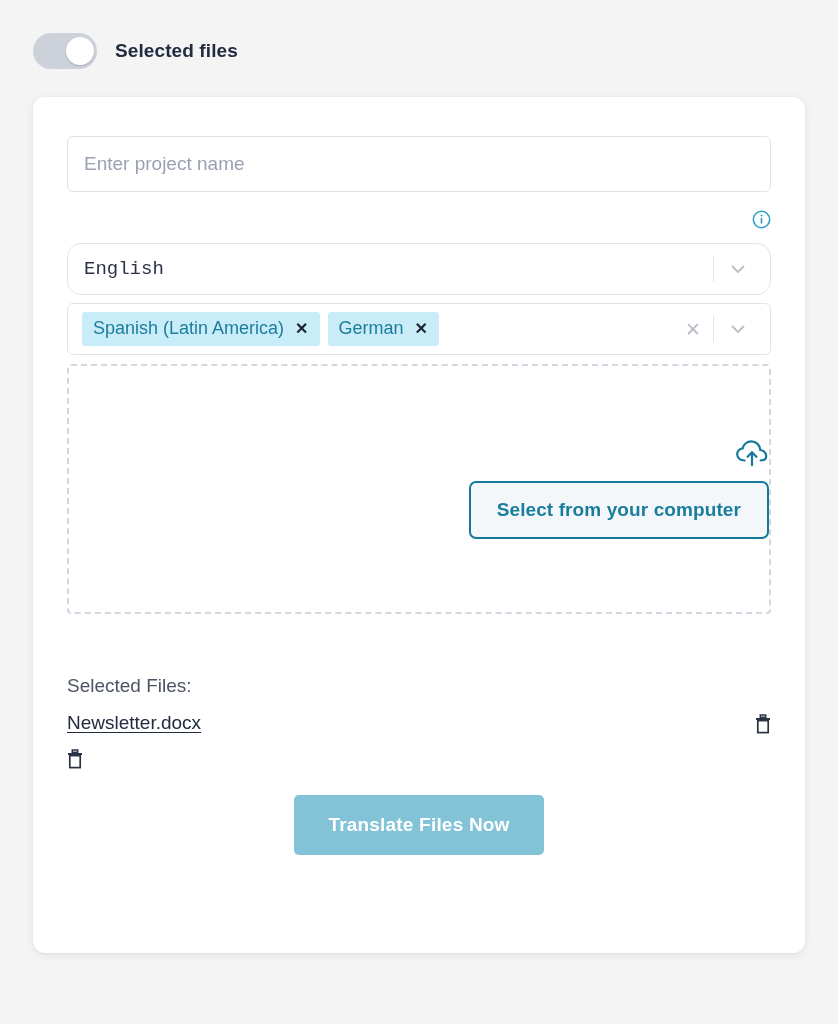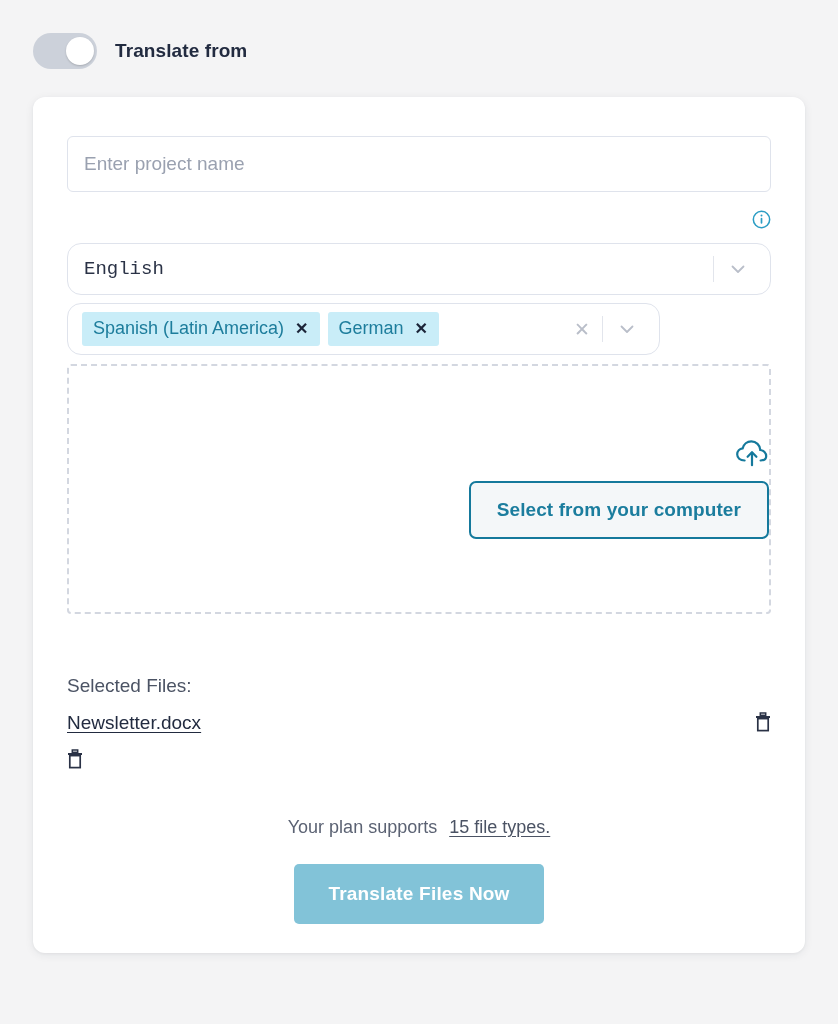--- a/index.html
+++ b/index.html
@@ -150,24 +150,24 @@
   .chev {
     padding: 0 9px 0 13px;
     cursor: pointer;
     display: flex;
     align-items: center;
   }
 
   
   .multiselect {
     position: relative;
-    width: 593px;
+    width: 704px;
     min-height: 52px;
     border: 1px solid #dfe3ec;
-    border-radius: 14px;
+    border-radius: 6px;
     background: #fff;
     display: flex;
     align-items: center;
     gap: 8px;
     padding: 0 96px 0 14px;
     margin-top: 8px;
   }
   .chip {
     display: inline-flex;
     align-items: center;
@@ -218,21 +218,21 @@
 
   
   .files-title {
     margin-top: 61px;
     font-size: 19px;
     color: #4b5364;
   }
   .file-row {
     width: 704px;
     display: flex;
-    align-items: flex-start;
+    align-items: flex-end;
     justify-content: space-between;
     margin-top: 15px;
   }
   .file-link {
     font-size: 19px;
     color: #222b40;
     text-decoration: underline;
     text-underline-offset: 3px;
     cursor: pointer;
   }
@@ -276,21 +276,21 @@
 </style>
 </head>
 <body>
 
 <div id="page">
 
   <div class="header-row">
     <div class="toggle">
       <div class="knob"></div>
     </div>
-    <div class="header-title">Translate from</div>
+    <div class="header-title">Selected files</div>
   </div>
 
   <div class="card">
     <div class="card-inner">
 
       <input class="field" type="text" placeholder="Enter project name" style="">
 
       <div class="info-row">
         <span class="info-icon">
           <svg viewBox="0 0 20 20" width="19" height="19">
@@ -362,24 +362,20 @@
       <div class="file-row">
         <span class="trash-icon">
           <svg viewBox="0 0 16 20" width="16" height="20">
             <rect x="5.3" y="1" width="5.4" height="2.3" fill="none" stroke="#2a3246" stroke-width="1.5"></rect>
             <rect x="1" y="4" width="14" height="2" fill="#2a3246"></rect>
             <rect x="2.8" y="6.6" width="10.4" height="12" fill="none" stroke="#2a3246" stroke-width="1.7"></rect>
           </svg>
         </span>
       </div>
 
-      <div class="plan-row">
-        <span>Your plan supports</span>
-        <span class="plan-link">15 file types.</span>
-      </div>
 
       <div class="cta-row">
         <button class="cta-btn">Translate Files Now</button>
       </div>
 
     </div>
   </div>
 </div>
 
 </body></html>

